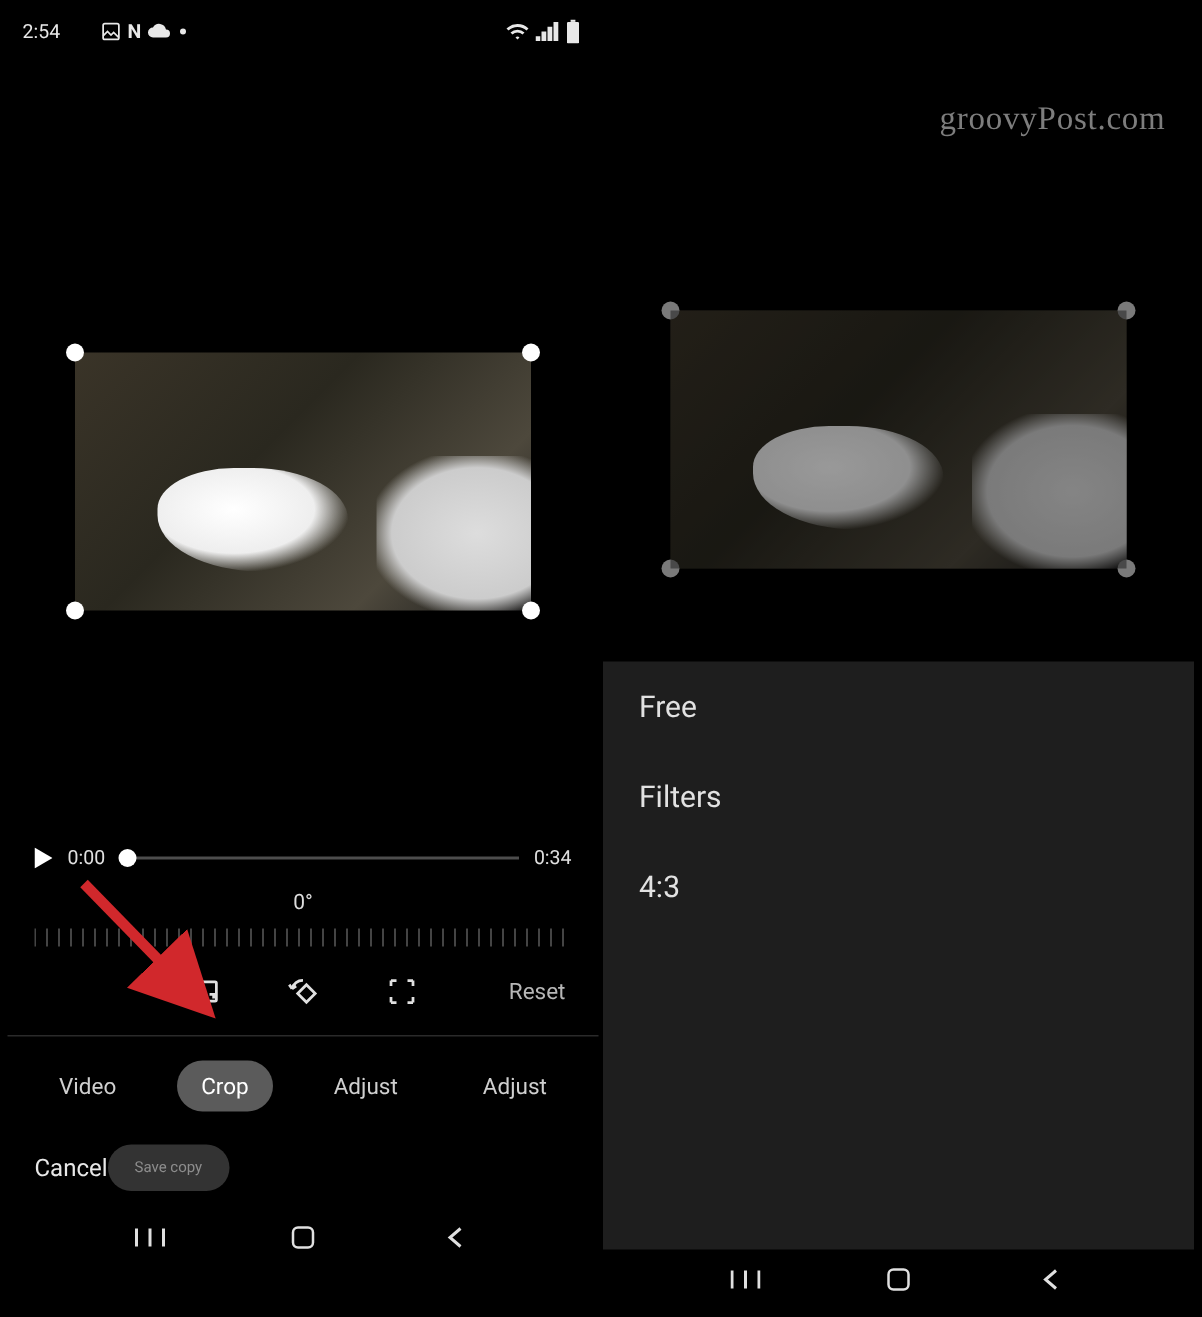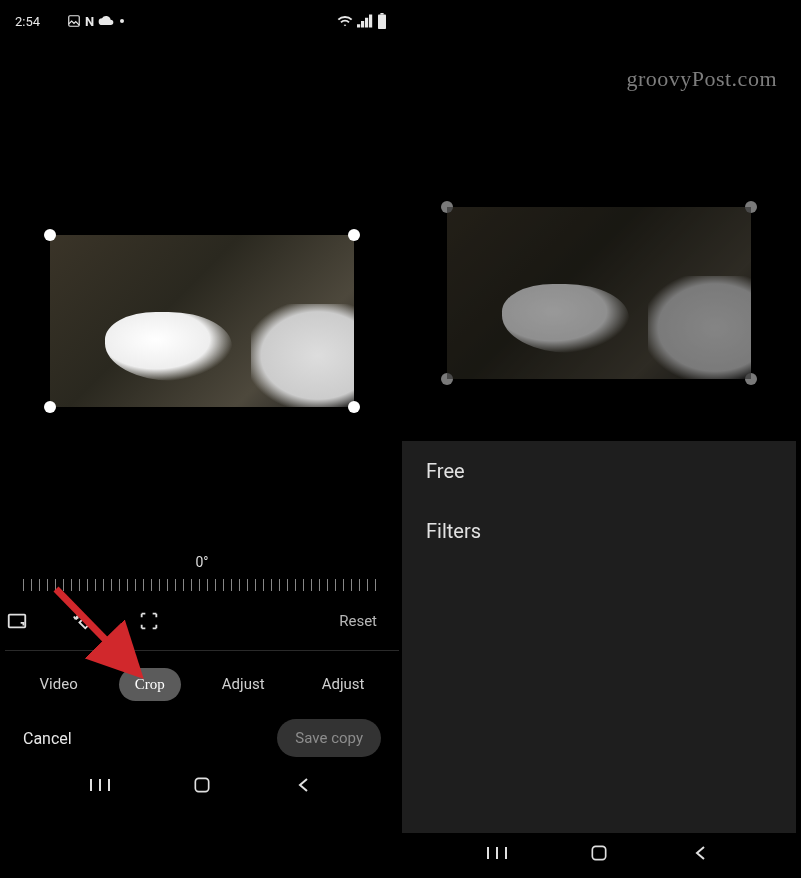--- a/index.html
+++ b/index.html
@@ -108,43 +108,43 @@
   .angle-label { text-align:center; color: #ddd; font-size: 14px; padding: 2px 0; }
   .ruler {
     height: 26px; margin: 0 18px;
     background-image: repeating-linear-gradient(to right, #888 0 1px, transparent 1px 8px);
     background-position: left center;
     background-size: 8px 12px;
     background-repeat: repeat-x;
   }
   
   .tool-row {
-    display: flex; align-items: center; justify-content: flex-start;
+    display: flex; align-items: center; justify-content: center;
     gap: 42px; height: 46px; position: relative; color: #e0e0e0;
   }
   .tool-row .tool { width: 24px; height: 24px; display: inline-flex; align-items: center; justify-content: center; }
   .reset {
     position: absolute; right: 22px; color: #b7b7b7; font-size: 15px;
   }
   .divider { height: 1px; background: #2a2a2a; margin: 6px 0; }
   
   .tabs {
     display: flex; align-items: center; justify-content: space-around;
     height: 54px; padding: 0 6px;
   }
   .tab { color: #cfcfcf; font-size: 15px; padding: 8px 16px; border-radius: 22px; }
-  .tab.active { background: #5b5b5b; color: #fff; font-family: Liberation Serif, serif; }
+  .tab.active { background: #5b5b5b; color: #fff; }
   
   .actions {
-    display: flex; align-items: center; justify-content: space-between;
+    display: flex; align-items: center; justify-content: flex-start;
     padding: 0 18px; height: 54px;
   }
   .cancel { color: #e8e8e8; font-size: 16px; }
   .savecopy {
-    background: #333; color: #8d8d8d; font-size: 15px;
+    background: #333; color: #8d8d8d; font-size: 10px;
     padding: 10px 18px; border-radius: 22px;
   }
   
   .navbar {
     height: 40px; display: flex; align-items: center; justify-content: space-around;
     padding: 0 44px;
   }
   .navbar .nav-btn { width: 26px; height: 26px; display: inline-flex; align-items: center; justify-content: center; }
 
   
@@ -207,20 +207,32 @@
     <div class="preview">
       <div class="dog"></div>
       <div class="table"></div>
       <div class="crop-handle ch-tl"></div>
       <div class="crop-handle ch-tr"></div>
       <div class="crop-handle ch-bl"></div>
       <div class="crop-handle ch-br"></div>
     </div>
   </div>
 
+  <div class="timeline">
+    <span class="play-icon">
+        <svg width="12" height="14" viewBox="0 0 12 14" fill="#fff">
+          <path d="M0 0l12 7-12 7z"></path>
+        </svg>
+      </span>
+    <span>0:00</span>
+    <div class="track">
+        <div class="knob"></div>
+      </div>
+    <span>0:34</span>
+  </div>
 
   <div class="angle-label">0°</div>
   <div class="ruler"></div>
 
   <div class="tool-row">
     <span class="tool">
         <svg width="22" height="22" viewBox="0 0 24 24" fill="none" stroke="#e0e0e0" stroke-width="2">
           <rect x="3" y="5" width="18" height="14" rx="1"></rect>
           <path d="M16 14h3v3"></path>
         </svg>
@@ -290,20 +302,21 @@
       <div class="crop-handle ch-tl"></div>
       <div class="crop-handle ch-tr"></div>
       <div class="crop-handle ch-bl"></div>
       <div class="crop-handle ch-br"></div>
     </div>
   </div>
 
   <div class="ratio-panel">
     <div class="ratio-item">Free</div>
     <div class="ratio-item">Filters</div>
+    <div class="ratio-item">4:3</div>
   </div>
 
   <div class="navbar" style="position:absolute;bottom:0;left:0;right:0;">
     <span class="nav-btn">
         <svg width="20" height="14" viewBox="0 0 20 14" fill="none" stroke="#e0e0e0" stroke-width="2">
           <path d="M1 1v12M10 1v12M19 1v12"></path>
         </svg>
       </span>
     <span class="nav-btn">
         <svg width="20" height="20" viewBox="0 0 24 24" fill="none" stroke="#e0e0e0" stroke-width="2">

